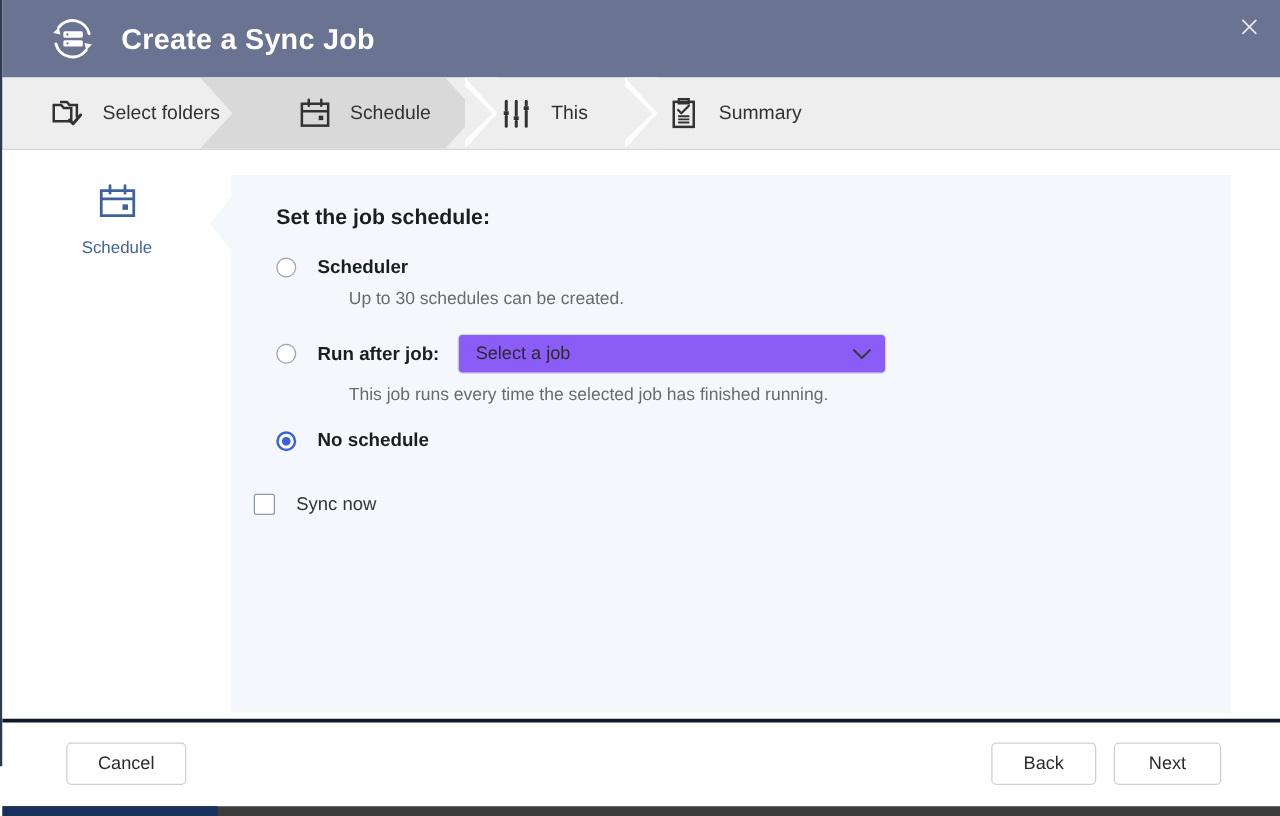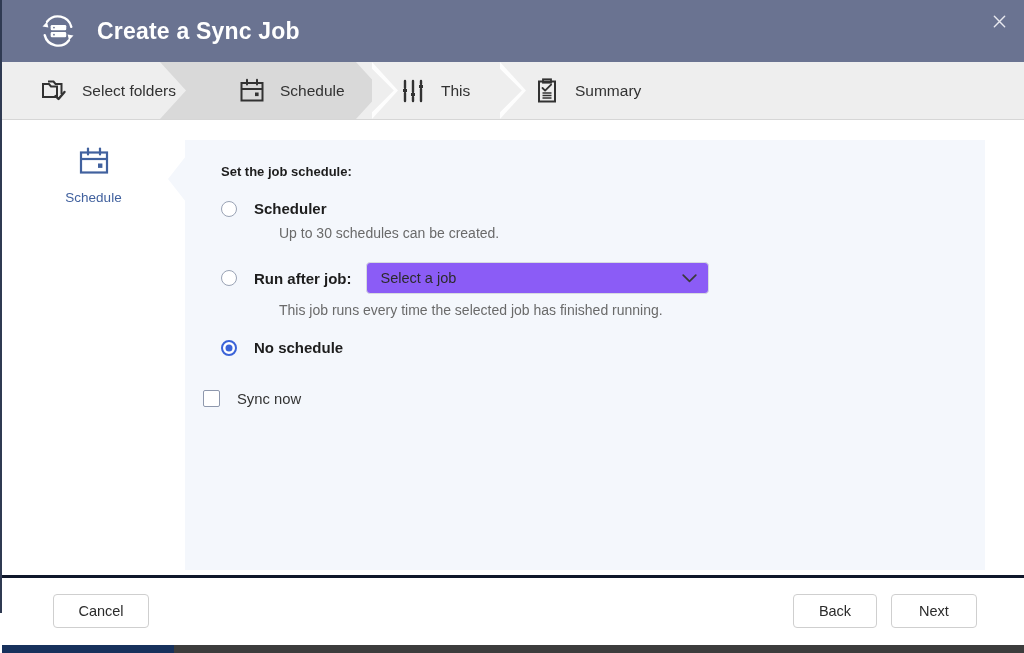--- a/index.html
+++ b/index.html
@@ -181,21 +181,21 @@
     background: #f2f2f2;
   }
 
   .panel-inner {
     position: absolute;
     left: 36px;
     top: 24px;
     right: 20px;
   }
   .panel-heading {
-    font-size: 13px;
+    font-size: 17px;
     font-weight: bold;
     color: #1d1d1d;
     margin: 0 0 0 0;
   }
 
   .opt-row {
     display: flex;
     align-items: center;
     margin-top: 21px;
   }

